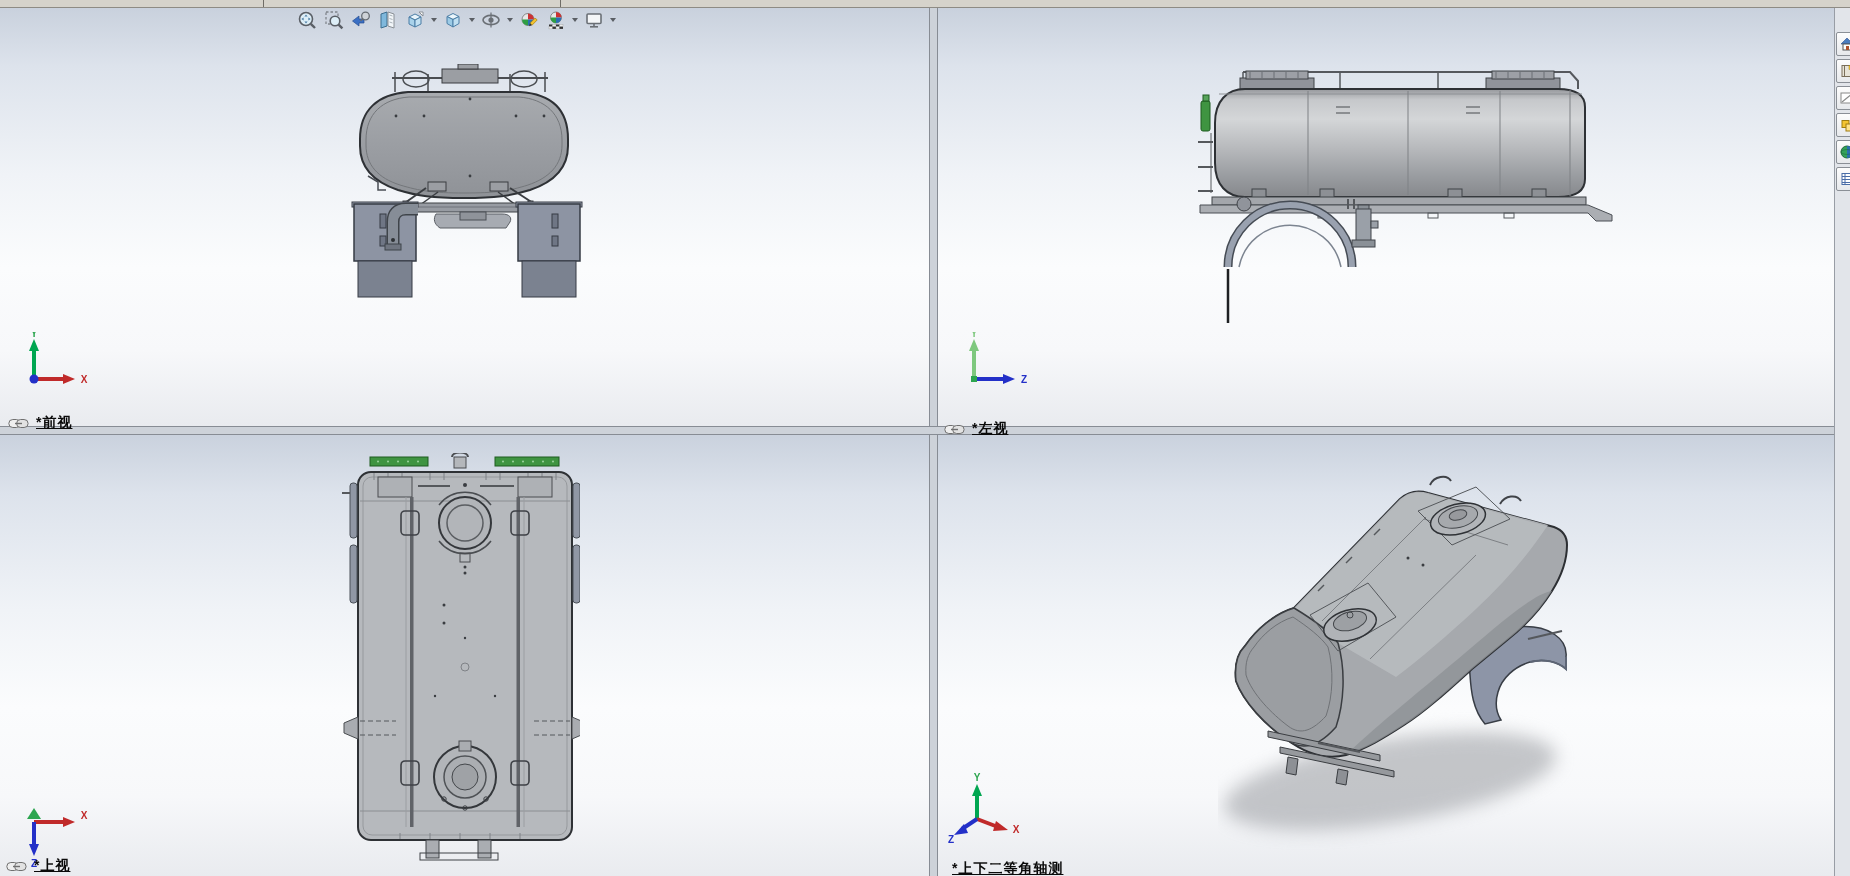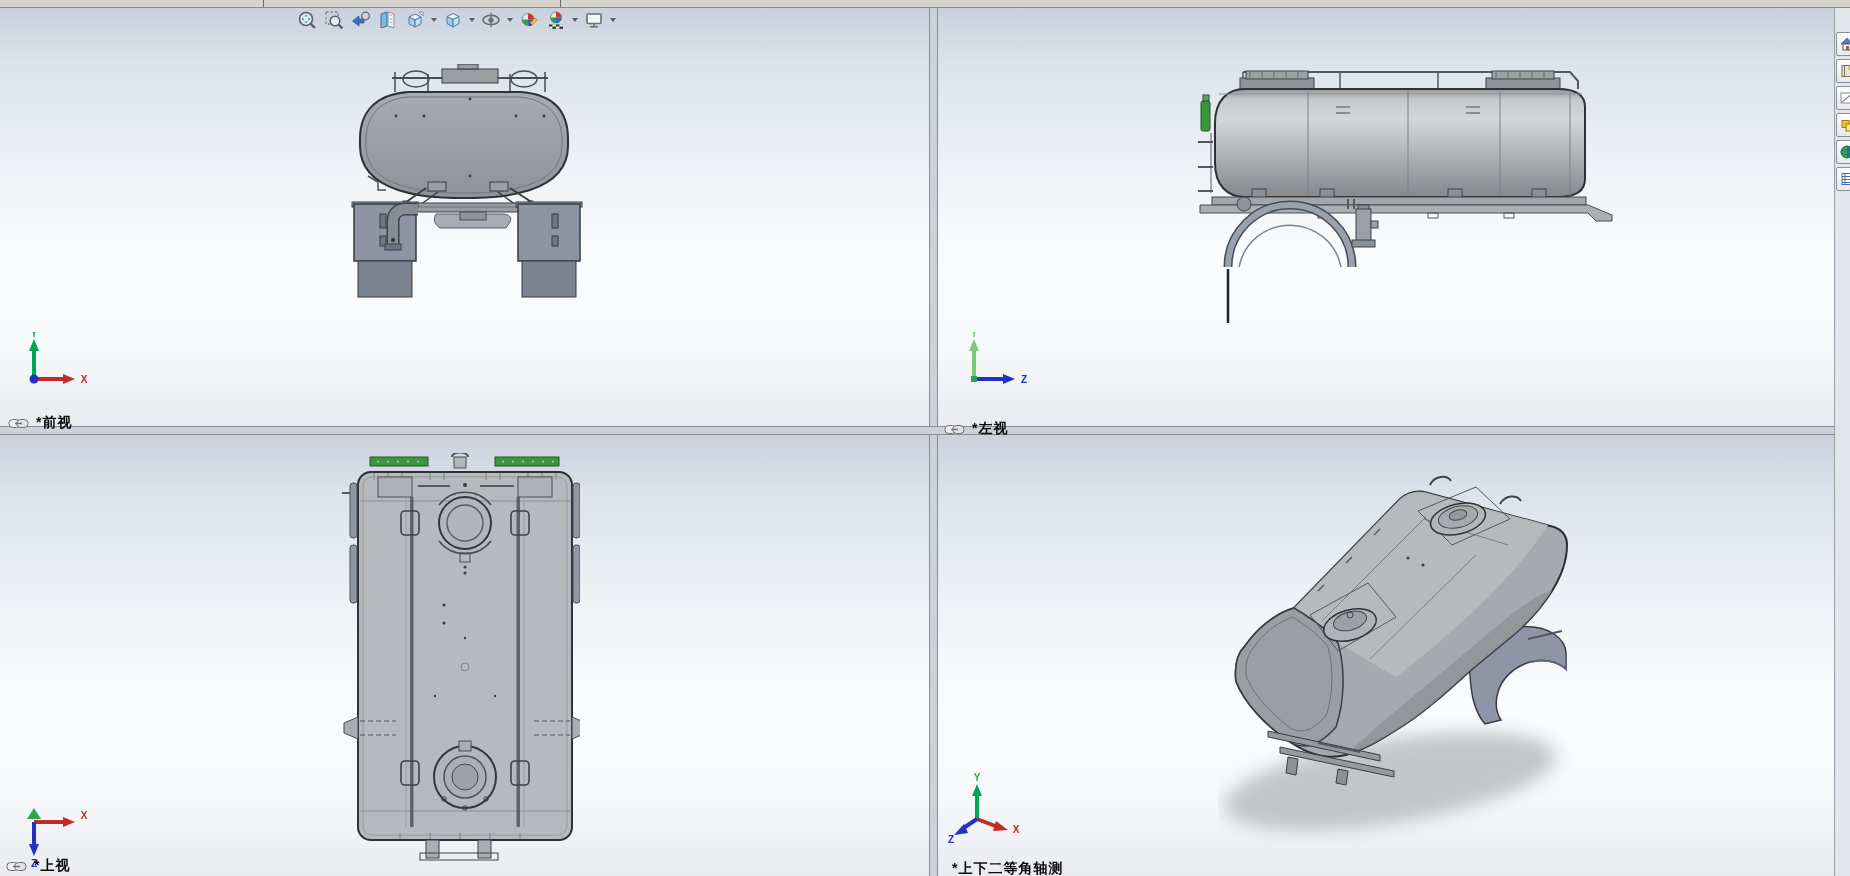--- a/index.html
+++ b/index.html
@@ -29,21 +29,21 @@
 
   
   .hu-toolbar{position:absolute;left:294px;top:8px;display:flex;align-items:center;gap:2px;z-index:5;}
   .hu-btn{width:25px;height:23px;display:flex;align-items:center;justify-content:center;border-radius:2px;}
   .hu-caret{width:9px;height:23px;display:flex;align-items:center;justify-content:center;}
   .hu-caret i{display:block;width:0;height:0;border-left:3.5px solid transparent;
               border-right:3.5px solid transparent;border-top:4px solid #5a5e64;}
 
   
   .vp-label{position:absolute;display:flex;align-items:center;gap:7px;z-index:4;
-            font-size:14px;font-weight:bold;color:#0a0a0a;letter-spacing:1px;white-space:nowrap;}
+            font-size:14px;font-weight:bold;color:#0a0a0a;letter-spacing:1px;white-space:nowrap;text-decoration:underline;}
   .lbl-front{left:8px;top:406px;}
 
   
   .task-pane{position:absolute;right:0;top:8px;bottom:0;width:15px;background:#e2e5ea;
              border-left:1px solid #989da5;z-index:6;overflow:hidden;}
   .tp-tabs{margin-top:24px;}
   .tp-tab{width:22px;height:24px;margin:3px 0 0 1px;border:1px solid #8a8f96;border-radius:2px;
           background:linear-gradient(#fdfdfd,#e7e9ec);display:flex;align-items:center;padding-left:2px;box-sizing:border-box;}
 </style>
 </head>

